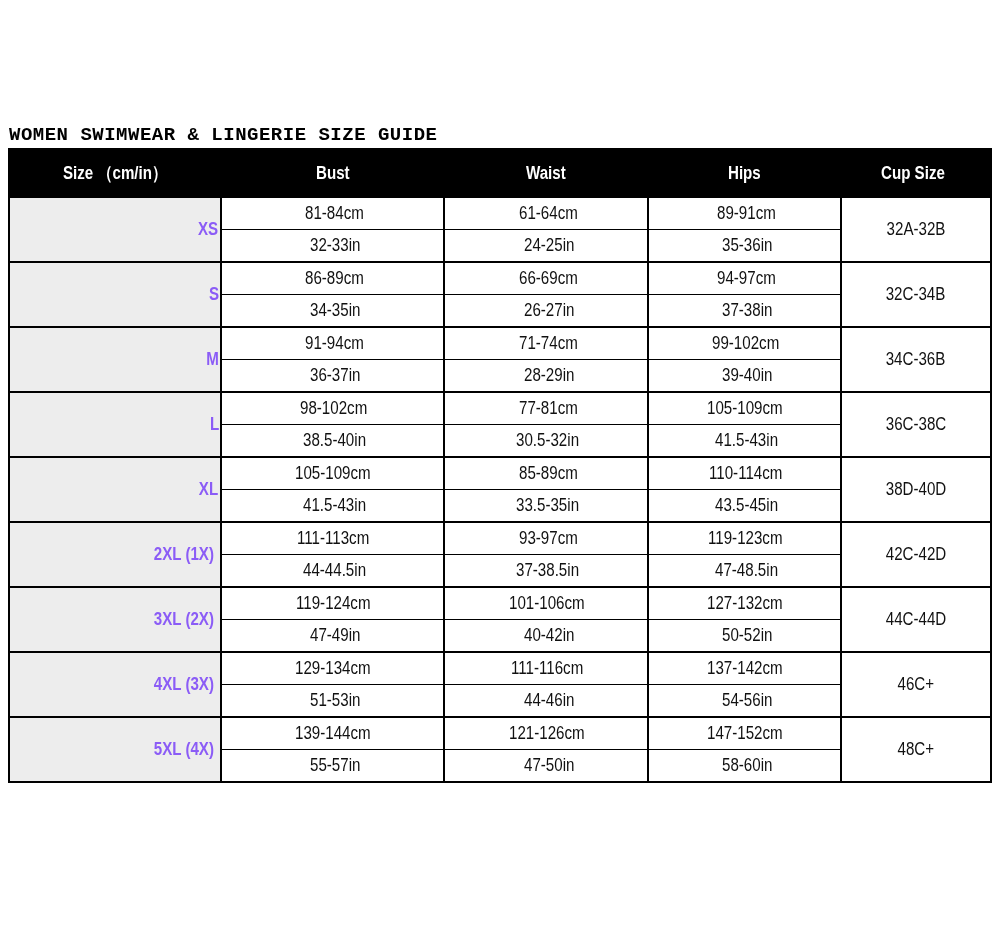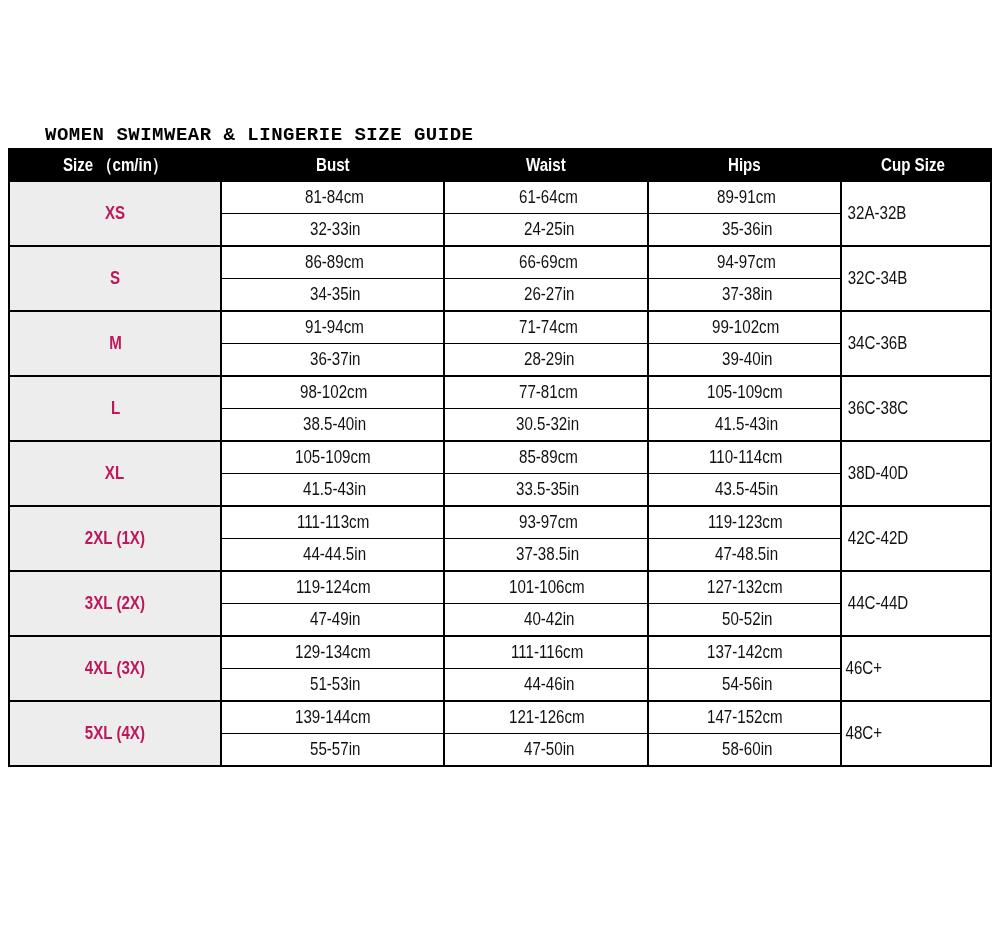--- a/index.html
+++ b/index.html
@@ -17,21 +17,20 @@
   .page-title {
     position: absolute;
     left: 9px;
     top: 124px;
     font-family: "Liberation Mono", monospace;
     font-weight: bold;
     font-size: 19px;
     letter-spacing: 0.5px;
     color: #000000;
     white-space: nowrap;
-    margin-left: 36px;
   }
   table.size-guide {
     position: absolute;
     left: 8px;
     top: 148px;
     width: 982px;
     border-collapse: collapse;
     table-layout: fixed;
   }
   
@@ -48,49 +47,49 @@
     color: #ffffff;
     border: 2px solid #000000;
     height: 30px;
     font-size: 18px;
     font-weight: bold;
     padding: 0 0 0 7px;
     text-align: center;
   }
   thead th.center {
     text-align: center;
-    padding: 0;
+    padding: 8px;
     margin-left: 8px;
   }
   tbody th.size-cell {
     background: #ededed;
     border: 2px solid #000000;
     font-size: 18px;
     font-weight: bold;
-    text-align: center;
+    text-align: right;
     padding: 0;
-    color: #be185d;
+    color: #8b5cf6;
   }
   tbody td.meas {
     background: #ffffff;
     border: 2px solid #000000;
     height: 31px;
     font-size: 18px;
     font-weight: normal;
     text-align: center;
     padding: 0 0 0 16px;
   }
   tbody tr.row-cm td.meas { border-bottom: 1px solid #000000; }
   tbody tr.row-in td.meas { border-top: 1px solid #701a75; }
   tbody td.cup-cell {
     background: #ffffff;
     border: 2px solid #000000;
     font-size: 18px;
     font-weight: normal;
-    text-align: left;
+    text-align: center;
     padding: 0;
   }
 </style>
 </head>
 <body>
 
 <div class="page-title">WOMEN SWIMWEAR &amp; LINGERIE SIZE GUIDE</div>
 
 <table class="size-guide">
   <colgroup>

